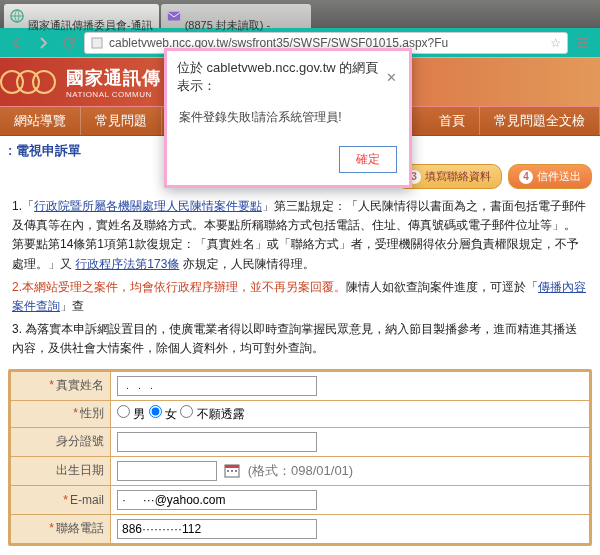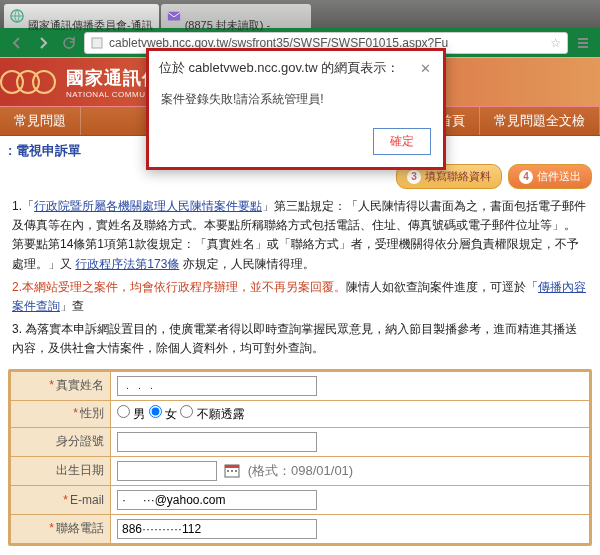--- a/index.html
+++ b/index.html
@@ -5,21 +5,21 @@
   * { box-sizing: border-box; margin: 0; padding: 0; }
   body { font-family: "Microsoft JhengHei", Arial, sans-serif; font-size: 12px; background: #fff; width: 600px; height: 555px; overflow: hidden; position: relative; }
   
   
   .browser-tabs { height: 28px; background: linear-gradient(#7a7a78, #5c5c5a); display: flex; align-items: flex-end; padding-left: 4px; gap: 2px; }
   .tab { height: 24px; min-width: 150px; max-width: 160px; background: linear-gradient(#e8e8e6, #c8c8c6); border-radius: 3px 3px 0 0; display: flex; align-items: center; padding: 0 6px; font-size: 11px; color: #333; gap: 4px; }
   .tab.inactive { background: linear-gradient(#d0d0ce, #b8b8b6); }
   .favicon { width: 14px; height: 14px; flex-shrink: 0; }
   .tab-label { overflow: hidden; white-space: nowrap; text-overflow: ellipsis; flex: 1; margin-top: 18px; }
   
-  .address-row { height: 30px; background: #15803d; display: flex; align-items: center; padding: 0 6px; gap: 4px; border-bottom: 1px solid #bbb; }
+  .address-row { height: 30px; background: #14b8a6; display: flex; align-items: center; padding: 0 6px; gap: 4px; border-bottom: 1px solid #bbb; }
   .nav-btn { width: 22px; height: 22px; border-radius: 3px; display: flex; align-items: center; justify-content: center; color: #888; }
   .addr { flex: 1; height: 22px; background: #fff; border: 1px solid #ccc; border-radius: 3px; display: flex; align-items: center; padding: 0 6px; font-size: 12px; color: #555; gap: 6px; }
   
   
   .site-header { height: 48px; background: linear-gradient(90deg, #c0392b 0, #d35939 30%, #e39959 100%); display: flex; align-items: center; padding-left: 8px; gap: 10px; color: #fff; position: relative; overflow: hidden; }
   .rings { display: flex; gap: -6px; }
   .ring { width: 24px; height: 24px; border: 2px solid #f5c77a; border-radius: 50%; margin-left: -8px; }
   .site-title { font-size: 18px; font-weight: bold; letter-spacing: 1px; }
   .site-sub { font-size: 8px; letter-spacing: 0.5px; opacity: .9; }
   
@@ -45,21 +45,21 @@
   .form-table tr { }
   .form-table td { border: 1px solid #d8a868; padding: 4px 6px; vertical-align: middle; }
   .label-cell { width: 100px; background: #f5e4c8; text-align: right; font-size: 12px; color: #555; }
   .required { color: #c42; margin-right: 2px; }
   .input-cell input[type=text], .input-cell select { border: 1px solid #999; padding: 2px 4px; font-size: 12px; height: 20px; background: #fff; }
   .input-cell input[type=text] { width: 200px; }
   .hint { color: #777; font-size: 13px; margin-left: 4px; }
   .cal-icon { display: inline-block; vertical-align: middle; margin-left: 4px; }
   
   
-  .modal { position: absolute; top: 48px; left: 146px; width: 300px; background: #fff; border: 3px solid #b91c1c; box-shadow: 0 3px 12px rgba(0,0,0,.3); z-index: 100; }
+  .modal { position: absolute; top: 48px; left: 164px; width: 248px; background: #fff; border: 3px solid #f9a8d4; box-shadow: 0 3px 12px rgba(0,0,0,.3); z-index: 100; }
   .modal-head { padding: 8px 10px; font-size: 13px; color: #333; display: flex; justify-content: space-between; align-items: center; }
   .modal-body { padding: 6px 12px 12px; font-size: 12px; color: #444; }
   .modal-foot { padding: 8px 12px 12px; text-align: right; }
   .modal-btn { border: 1px solid #5a8acc; background: #fff; color: #ef4444; padding: 4px 16px; font-size: 12px; cursor: pointer; }
   .close-x { color: #888; cursor: pointer; font-size: 13px; padding: 0 2px;}
 </style>
 </head>
 <body>
 
 <div class="browser-tabs">
@@ -115,20 +115,21 @@
       <div class="ring"></div>
       <div class="ring"></div>
   </div>
   <div>
     <div class="site-title">國家通訊傳</div>
     <div class="site-sub">NATIONAL COMMUN</div>
   </div>
 </div>
 
 <div class="nav-bar">
+  <div class="nav-tab">網站導覽</div>
   <div class="nav-tab">常見問題</div>
   <div style="flex:1"></div>
   <div class="nav-tab">首頁</div>
   <div class="nav-tab">常見問題全文檢</div>
 </div>
 
 <div class="content">
   <div class="page-title">: <span>電視申訴單</span></div>
 
   <div class="step-row">

